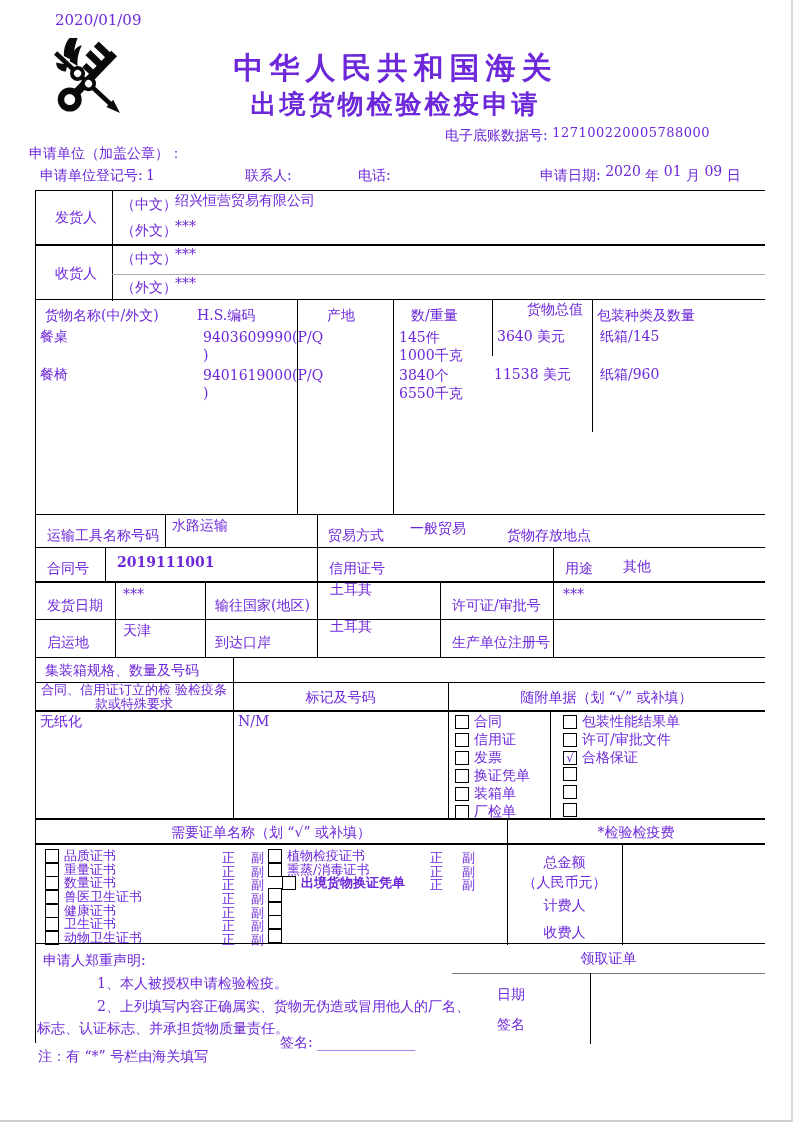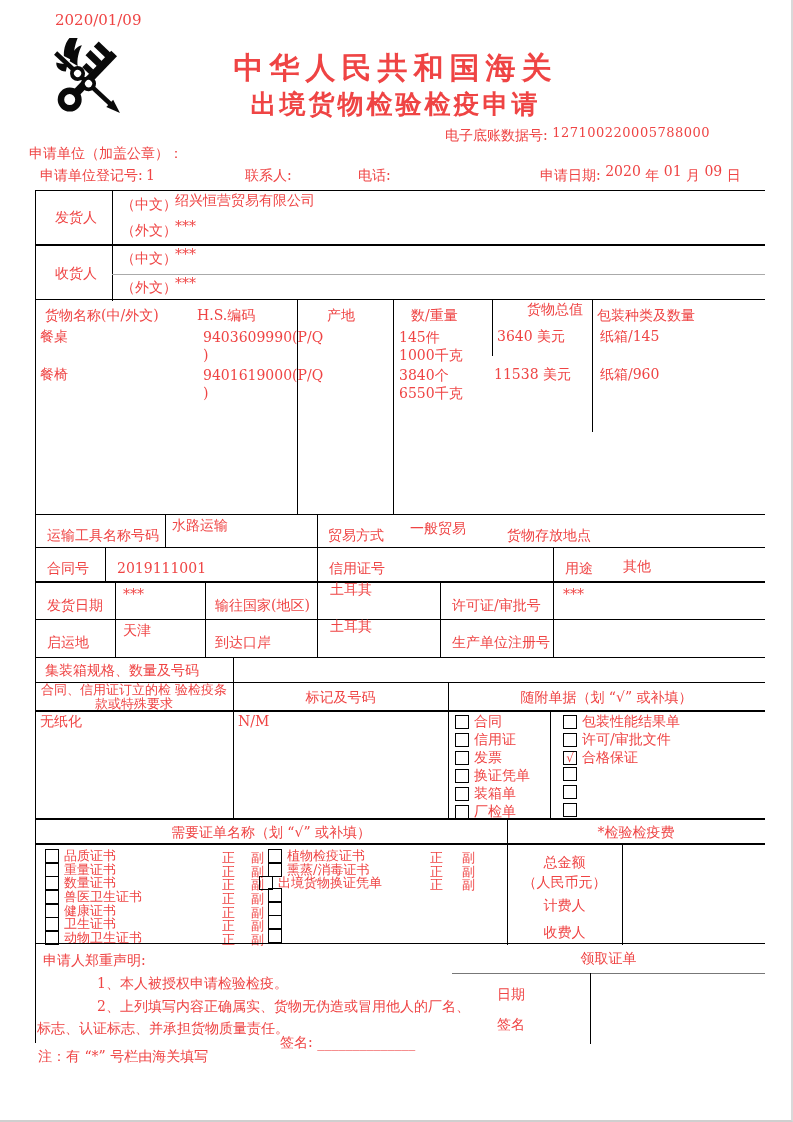--- a/index.html
+++ b/index.html
@@ -1,17 +1,17 @@
 <!DOCTYPE html>
 <html><head>
 <meta charset="utf-8">
 <style>
   html,body{margin:0;padding:0;background:#fff;}
   .page{position:relative;width:793px;height:1122px;background:#fff;overflow:hidden;
-        font-family:"DejaVu Serif","Liberation Serif",serif;color:#ef4444;
+        font-family:"DejaVu Serif","Liberation Serif",serif;color:#6d28d9;
         border-right:2px solid #d9d9d9;border-bottom:2px solid #cfcfcf;box-sizing:border-box;}
   .scan-date{position:absolute;left:55px;top:11px;font-size:15px;}
   .title1{position:absolute;left:0;top:48px;width:100%;text-align:center;
           font-family:"DejaVu Sans","Liberation Sans",sans-serif;font-weight:bold;
           font-size:30px;letter-spacing:6px;}
   .title2{position:absolute;left:0;top:87px;width:100%;text-align:center;
           font-family:"DejaVu Sans","Liberation Sans",sans-serif;font-weight:bold;
           font-size:26px;letter-spacing:3px;}
   .ledger{position:absolute;left:445px;top:127px;font-size:14px;}
   .ledger .num{position:relative;top:-3px;font-size:13px;letter-spacing:.5px;}
@@ -161,21 +161,21 @@
       <div class="val" style="left:375px;top:5px;">一般贸易</div>
       <div class="lab" style="left:472px;top:12px;">货物存放地点</div>
       <div class="val" style="left:575px;top:4px;"></div>
     </div>
 
     <div class="band" style="top:357px;height:34px;">
       <div class="v" style="left:70px;height:34px;"></div>
       <div class="v" style="left:282px;height:34px;"></div>
       <div class="v" style="left:518px;height:34px;"></div>
       <div class="lab" style="left:12px;top:12px;">合同号</div>
-      <div class="val" style="left:82px;top:12px;">2019111001</div>
+      <div class="val" style="left:82px;top:6px;font-weight:bold;">2019111001</div>
       <div class="lab" style="left:294px;top:12px;">信用证号</div>
       <div class="val" style="left:380px;top:4px;"></div>
       <div class="lab" style="left:530px;top:12px;">用途</div>
       <div class="val" style="left:588px;top:10px;">其他</div>
     </div>
 
     <div class="band thick" style="top:391px;height:38px;">
       <div class="v" style="left:80px;height:38px;"></div>
       <div class="v" style="left:170px;height:38px;"></div>
       <div class="v" style="left:282px;height:38px;"></div>
@@ -331,21 +331,21 @@
       <div class="lab" style="left:216px;top:86px;">副</div>
 
       <div class="cbrow" style="left:233px;top:2px;">
         <span class="cb"><span></span></span>
         <span>植物检疫证书</span>
       </div>
       <div class="cbrow" style="left:233px;top:16px;">
         <span class="cb"><span></span></span>
         <span>熏蒸/消毒证书</span>
       </div>
-      <div class="cbrow" style="left:224px;top:29px;">
+      <div class="cbrow" style="left:247px;top:29px;font-weight:bold;">
         <span class="cb"><span></span></span>
         <span>出境货物换证凭单</span>
       </div>
       <div class="cbrow" style="left:233px;top:43px;">
         <span class="cb"><span></span></span>
         <span></span>
       </div>
       <div class="cbrow" style="left:233px;top:57px;">
         <span class="cb"><span></span></span>
         <span></span>

